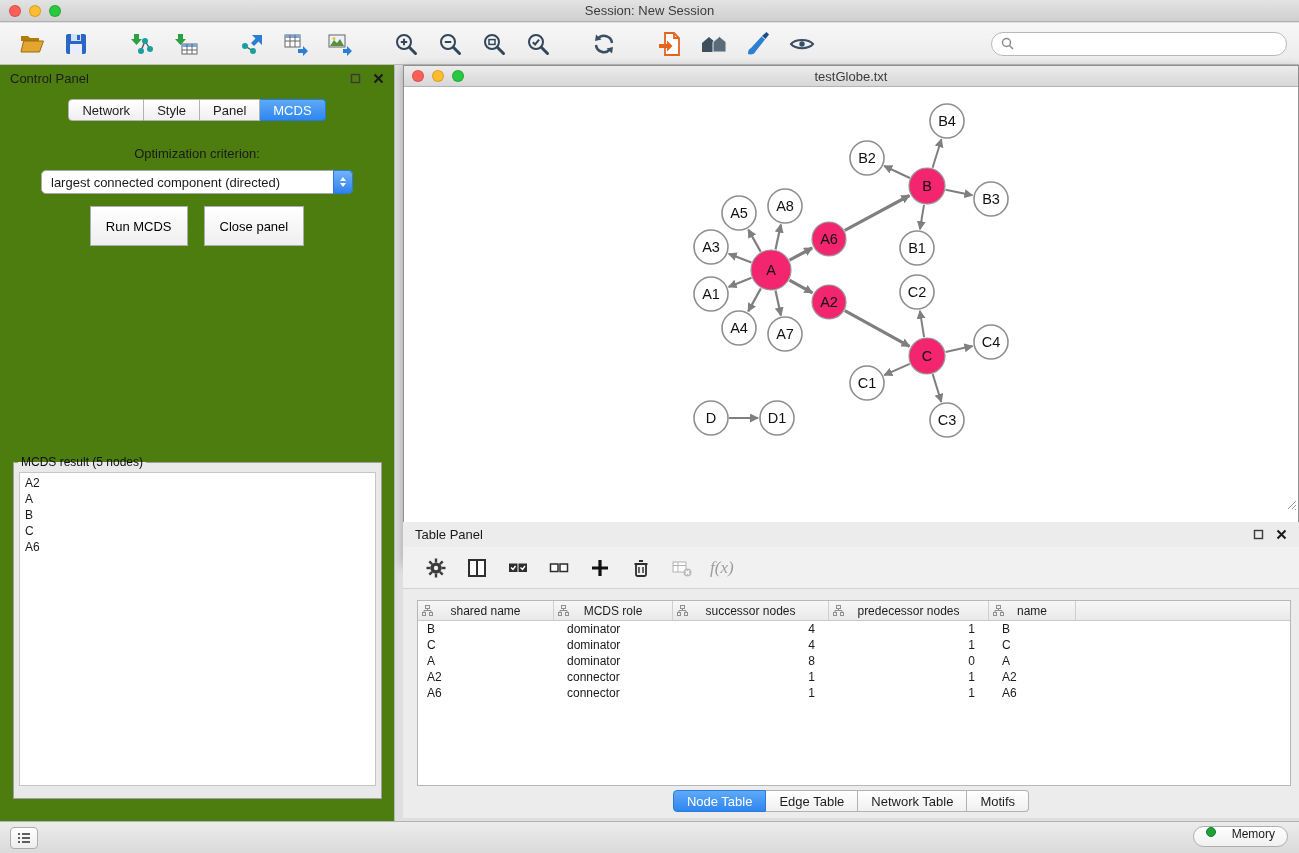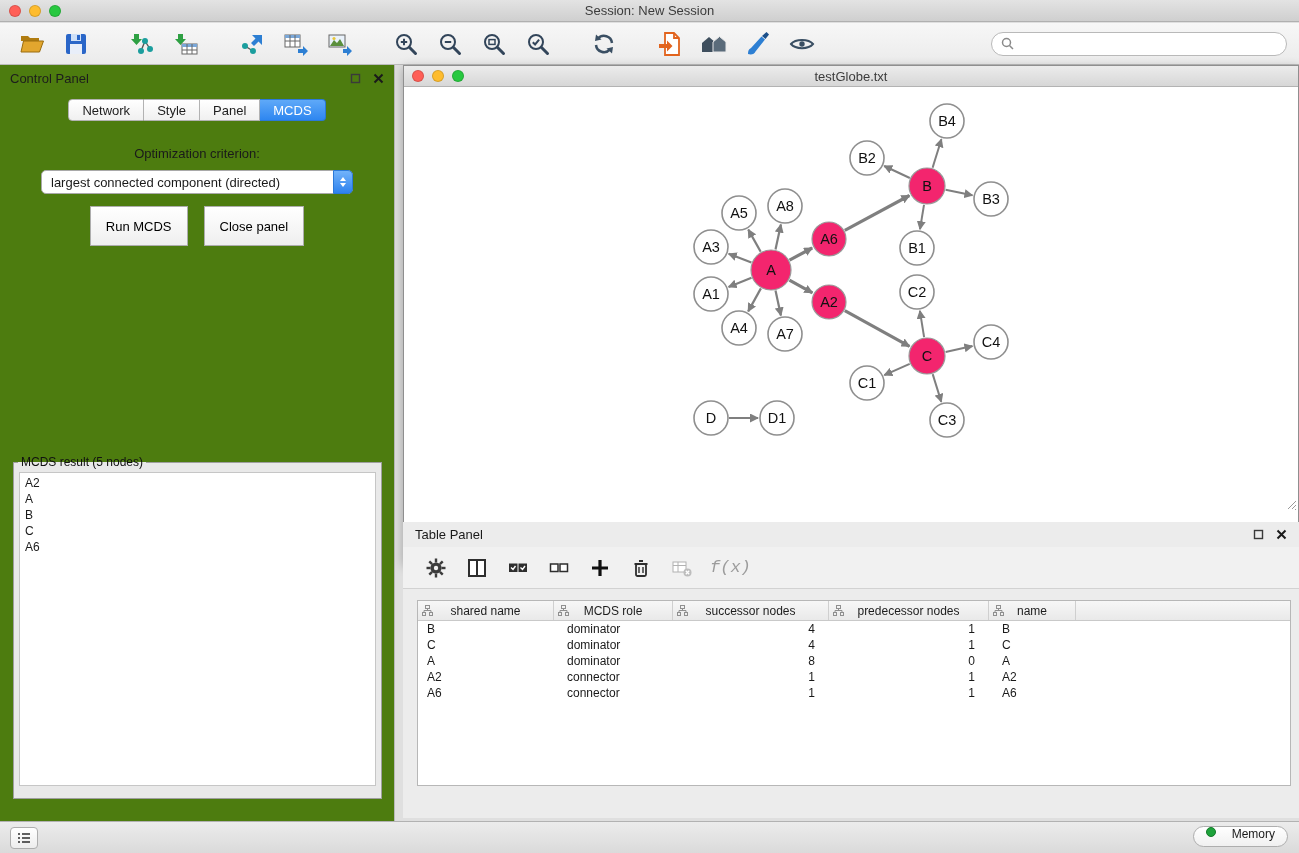--- a/index.html
+++ b/index.html
@@ -48,21 +48,21 @@
 .net-titlebar .light{width:12px;height:12px}
 .net-canvas{position:relative;width:894px;height:424px;background:#fff}
 .resize-grip{position:absolute;right:1px;bottom:1px}
 
 
 .table-panel{position:absolute;left:403px;top:522px;width:896px;height:296px;background:#ececec}
 .tp-header{height:25px;display:flex;align-items:center;padding:0 12px;font-size:13px}
 .tp-header .hdr-icons{margin-left:auto;display:flex;gap:12px;align-items:center}
 .tp-toolbar{height:42px;display:flex;align-items:center;gap:15px;padding:0 20px;border-bottom:1px solid #d2d2d2;background:#f1f1f1}
 .tp-btn{width:26px;height:26px;display:flex;align-items:center;justify-content:center}
-.fx{font-family:Liberation Mono, monospace;font-style:italic;font-size:17px;color:#9c9c9c}
+.fx{font-family:Liberation Serif, serif;font-style:italic;font-size:17px;color:#9c9c9c}
 .tp-table{position:absolute;left:14px;top:78px;width:874px;height:186px;background:#fff;border:1px solid #b7b7b7;overflow:hidden}
 .tp-head-row{display:flex;height:20px;background:linear-gradient(#f7f7f7,#e9e9e9);border-bottom:1px solid #c9c9c9;font-size:12px}
 .tp-head-cell{position:relative;display:flex;align-items:center;justify-content:center;border-right:1px solid #cfcfcf;color:#1d1d1d}
 .tp-head-cell svg{position:absolute;left:4px;top:4px}
 .tp-head-cell rect,.tp-head-cell path{fill:none;stroke:#8f8f8f;stroke-width:1}
 .tp-head-cell.filler{flex:1;border-right:none}
 .tp-body{font-size:12px}
 .tp-row{display:flex;height:16px;align-items:center}
 .tp-cell{overflow:hidden;white-space:nowrap}
 .tp-cell.left{padding-left:9px;text-align:left}
@@ -495,20 +495,26 @@
         </div>
         <div class="tp-row">
           <div class="tp-cell left" style="width: 136px;">A6</div>
           <div class="tp-cell left2" style="width: 119px;">connector</div>
           <div class="tp-cell right" style="width: 156px;">1</div>
           <div class="tp-cell right" style="width: 160px;">1</div>
           <div class="tp-cell left2" style="width: 87px;">A6</div>
         </div>
       </div>
   </div>
+  <div class="tp-tabs" id="table-tabs">
+      <div class="tab active">Node Table</div>
+      <div class="tab">Edge Table</div>
+      <div class="tab">Network Table</div>
+      <div class="tab">Motifs</div>
+    </div>
 </div>
 
 <div class="statusbar">
   <div class="list-btn">
     <svg width="14" height="12" viewBox="0 0 14 12">
       <path d="M1 2h2M1 6h2M1 10h2" stroke="#2e2e2e" stroke-width="1.6"></path>
       <path d="M5 2h8M5 6h8M5 10h8" stroke="#2e2e2e" stroke-width="1.6"></path>
     </svg>
   </div>
   <div class="memory-btn">

